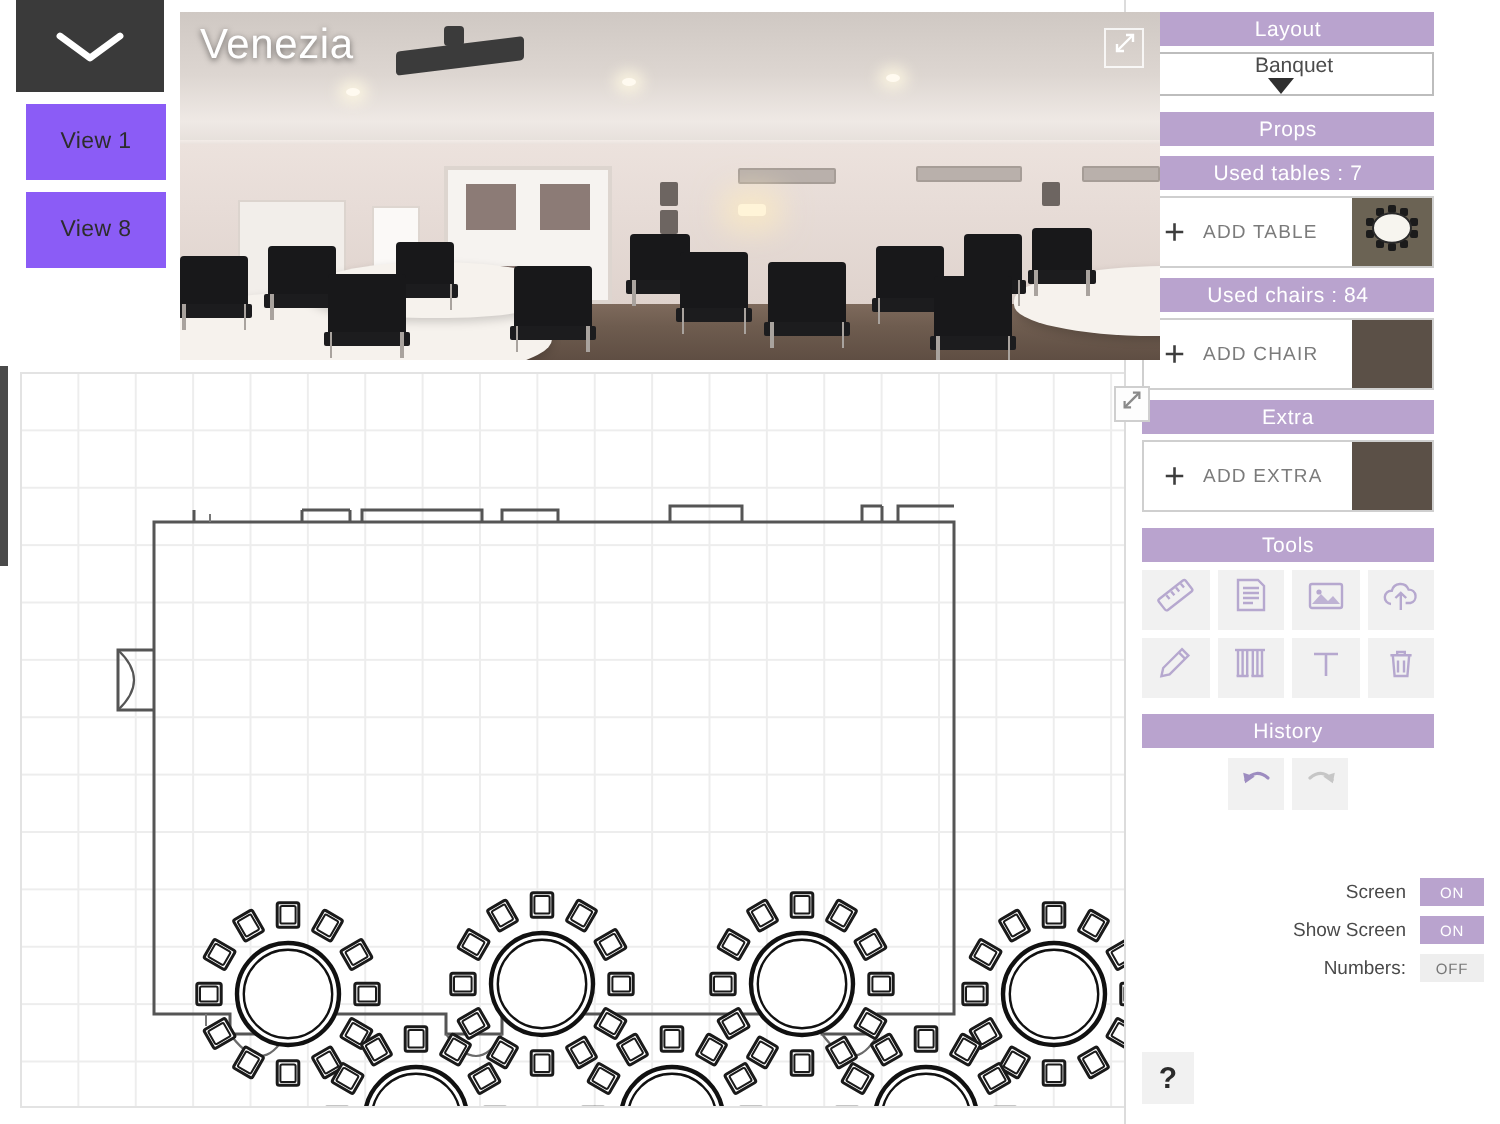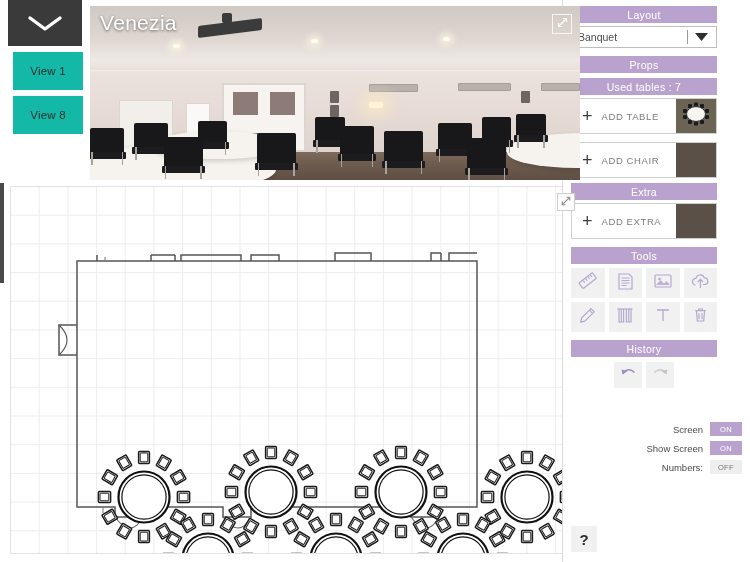--- a/index.html
+++ b/index.html
@@ -27,21 +27,21 @@
     position: absolute; left: 8px; top: 0;
     width: 74px; height: 46px;
     background: #3a3a3a;
     display: flex; align-items: center; justify-content: center;
     cursor: pointer;
   }
   #collapse-btn svg { display: block; }
   .view-btn {
     position: absolute; left: 13px;
     width: 70px; height: 38px;
-    background: #14b8a6;
+    background: #8b5cf6;
     color: #2d2d2d;
     font-size: 11.5px;
     display: flex; align-items: center; justify-content: center;
     cursor: pointer;
     letter-spacing: .2px;
   }
   #view-btn-1 { top: 52px; }
   #view-btn-2 { top: 96px; }
   #view-btn-3 { top: 140px; }
 
@@ -186,20 +186,21 @@
     font-size: 10.5px;
     display: flex; align-items: center; justify-content: center;
     letter-spacing: .3px;
   }
   #layout-select {
     width: 146px; height: 22px; margin-top: 3px;
     border: 1px solid #bdbdbd; background: #ffffff;
     display: flex; align-items: center;
     font-size: 10.5px; color: #4b4b4b;
     cursor: pointer;
+    flex-direction: column;
   }
   #layout-select-value { padding-left: 6px; flex: 1; }
   #layout-select-sep {
     width: 1px; height: 14px; background: #9b9b9b; margin-right: 7px;
   }
   #layout-select-caret { margin-right: 8px; display: flex; }
 
   .prop-row {
     width: 146px; height: 36px; margin-top: 3px;
     border: 1px solid #cfcfcf;
@@ -873,20 +874,23 @@
               <rect x="19" y="18" width="4" height="4" rx="1"></rect>
               <rect x="13" y="19.5" width="4" height="4" rx="1"></rect>
             </g>
             <ellipse cx="15" cy="12" rx="9.5" ry="7.4" fill="#f7f5ef" stroke="#2a2a2a" stroke-width="1"></ellipse>
           </svg>
         </span>
       </div>
     </div>
 
     <div class="gap-5"></div>
+    <div class="sec-head">
+      <span>Used chairs : 84</span>
+    </div>
     <div class="prop-row">
       <div class="prop-add">
         <span class="prop-plus">+</span>
         <span class="prop-label">ADD CHAIR</span>
       </div>
       <div class="prop-thumb">
         <span></span>
       </div>
     </div>
 

